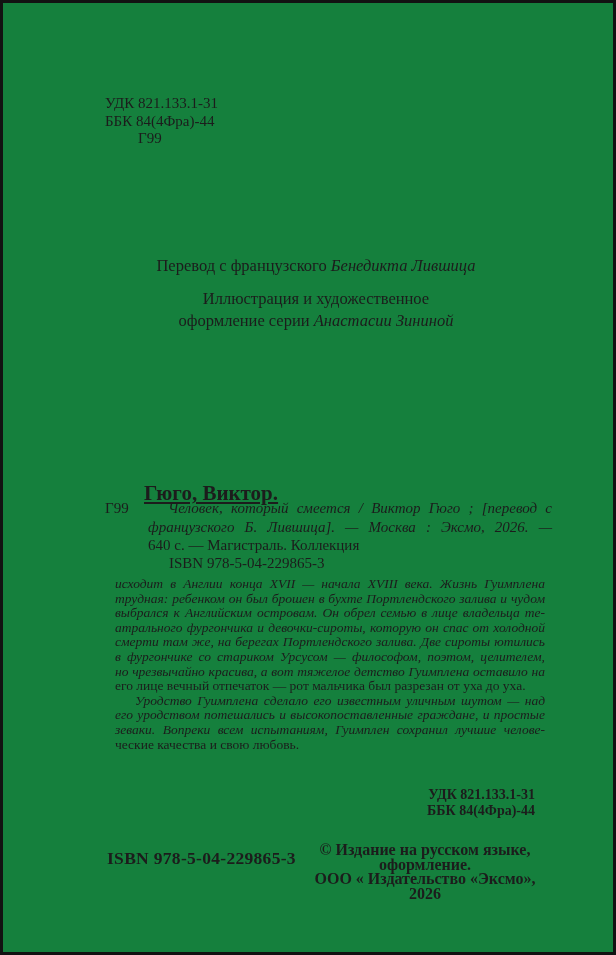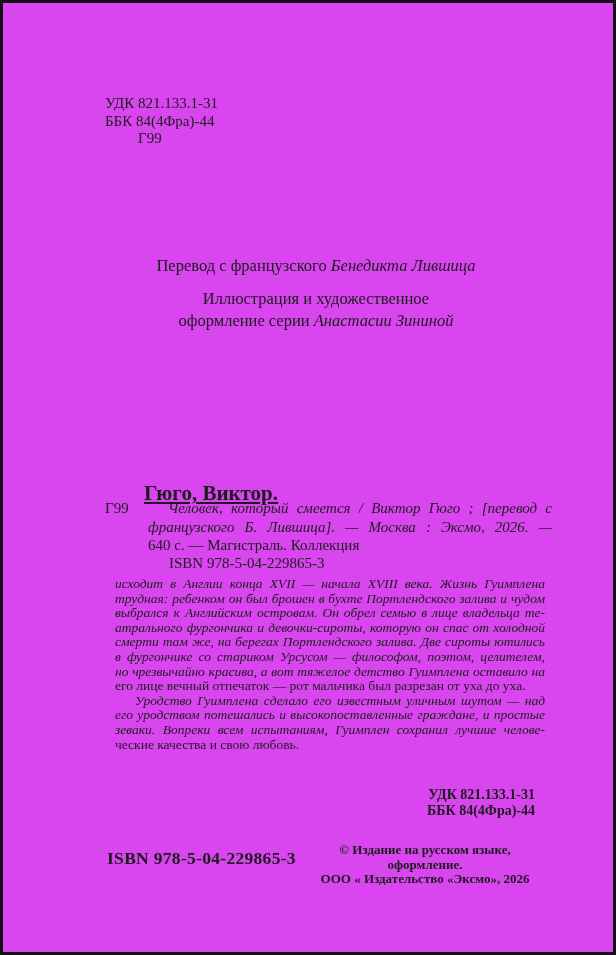--- a/index.html
+++ b/index.html
@@ -1,21 +1,21 @@
 <!DOCTYPE html>
 <html lang="ru"><head>
 <meta charset="utf-8">
 <style>
   html, body { margin: 0; padding: 0; background: #ffffff; }
   .page {
     position: relative;
     width: 616px;
     height: 955px;
     box-sizing: border-box;
-    background: #d946ef;
+    background: #15803d;
     border: 3px solid #121212;
     font-family: "Liberation Serif", "DejaVu Serif", serif;
     color: #1c1c1c;
     overflow: hidden;
   }
   .abs { position: absolute; }
 
   
   .udk-top { left: 102px; top: 92px; font-size: 15px; line-height: 17.5px; }
   .udk-top .code-line { padding-left: 33px; }
@@ -43,21 +43,21 @@
                 font-size: 13.5px; line-height: 14.6px; }
 
   
   .udk-bottom { left: 380px; top: 784px; width: 152px; text-align: right;
                 font-size: 14px; font-weight: bold; line-height: 15.6px; }
 
   
   .footer-isbn { left: 104px; top: 845px; font-size: 17.5px; font-weight: bold;
                  letter-spacing: 0.3px; }
   .copyright { left: 310px; top: 840px; width: 224px; text-align: center;
-               font-size: 13px; font-weight: bold; line-height: 14.5px; }
+               font-size: 16px; font-weight: bold; line-height: 14.5px; }
 </style>
 </head>
 <body>
 
 <div class="page">
 
   <div class="abs udk-top">
     <div>УДК 821.133.1-31</div>
     <div>ББК 84(4Фра)-44</div>
     <div class="code-line">Г99</div>

